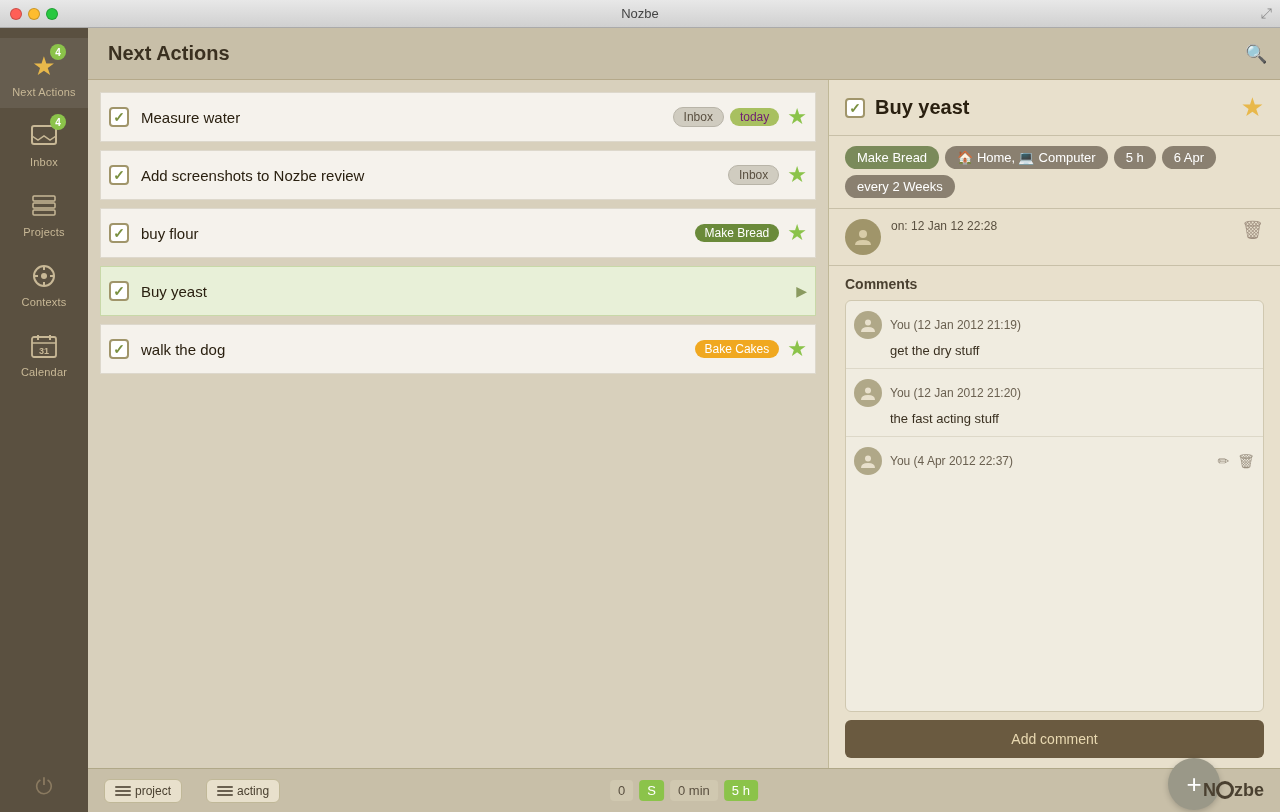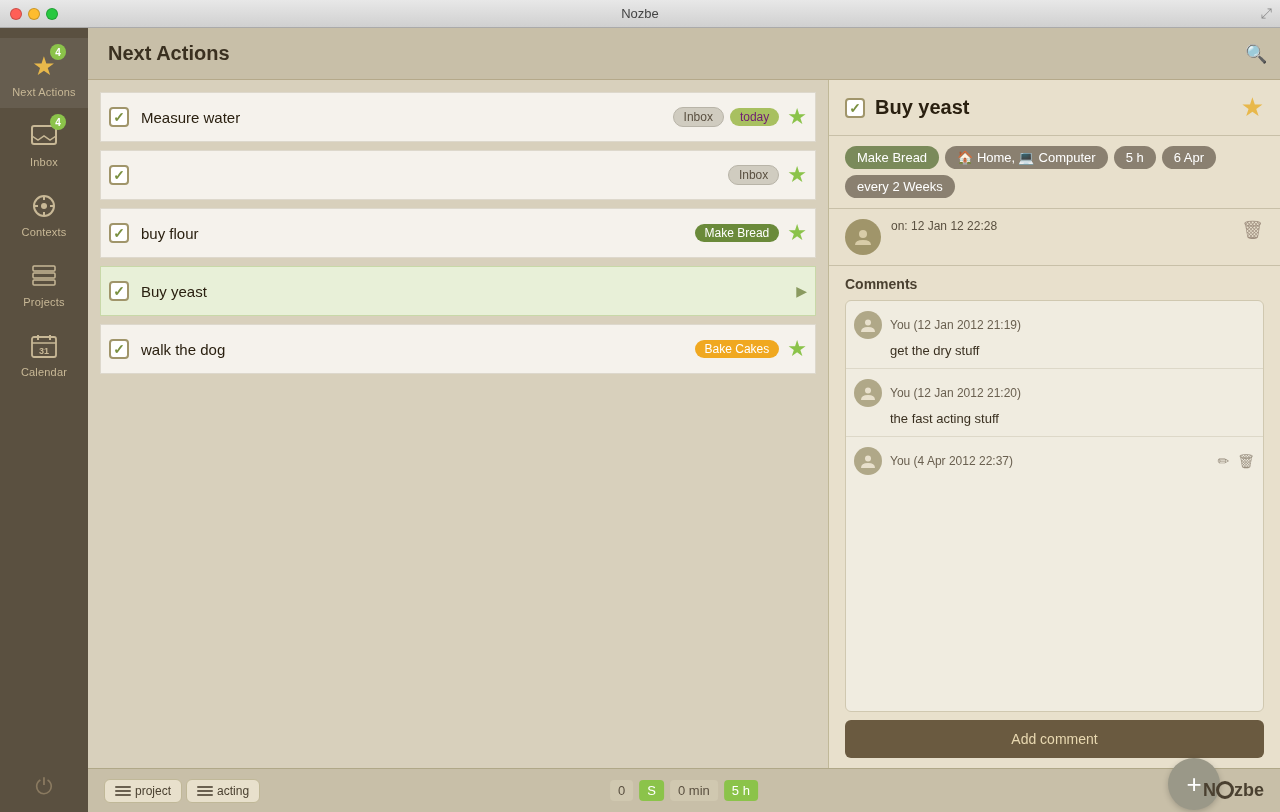--- a/index.html
+++ b/index.html
@@ -438,21 +438,21 @@
     }
 
     
     .bottom-bar {
       height: 44px;
       background: #c8bfa8;
       border-top: 1px solid #b0a888;
       display: flex;
       align-items: center;
       padding: 0 16px;
-      gap: 4px;
+      gap: 24px;
       position: relative;
     }
 
     .bottom-tag-btn {
       display: flex;
       align-items: center;
       gap: 4px;
       background: #e8e0cc;
       border: 1px solid #c0b898;
       border-radius: 6px;
@@ -562,50 +562,50 @@
 
     <div class="sidebar-item">
       <div class="sidebar-icon">
         <div class="badge">4</div>
         <svg class="icon-svg" viewBox="0 0 28 28">
           <rect x="2" y="4" width="24" height="18" rx="2" fill="none" stroke="#c8b896" stroke-width="2"></rect>
           <polyline points="2,14 8,18 14,14 20,18 26,14" fill="none" stroke="#c8b896" stroke-width="1.5"></polyline>
         </svg>
       </div>
       <span class="sidebar-label">Inbox</span>
+    </div>
+
+    <div class="sidebar-item">
+      <div class="sidebar-icon">
+        <svg class="icon-svg" viewBox="0 0 28 28">
+          <rect x="3" y="4" width="22" height="5" rx="1" fill="none" stroke="#c8b896" stroke-width="1.5"></rect>
+          <rect x="3" y="11" width="22" height="5" rx="1" fill="none" stroke="#c8b896" stroke-width="1.5"></rect>
+          <rect x="3" y="18" width="22" height="5" rx="1" fill="none" stroke="#c8b896" stroke-width="1.5"></rect>
+        </svg>
+      </div>
+      <span class="sidebar-label">Projects</span>
     </div>
 
     <div class="sidebar-item">
       <div class="sidebar-icon">
         <svg class="icon-svg" viewBox="0 0 28 28">
           <circle cx="14" cy="14" r="10" fill="none" stroke="#c8b896" stroke-width="2"></circle>
           <circle cx="14" cy="14" r="3" fill="#c8b896"></circle>
           <line x1="14" y1="4" x2="14" y2="8" stroke="#c8b896" stroke-width="2"></line>
           <line x1="14" y1="20" x2="14" y2="24" stroke="#c8b896" stroke-width="2"></line>
           <line x1="4" y1="14" x2="8" y2="14" stroke="#c8b896" stroke-width="2"></line>
           <line x1="20" y1="14" x2="24" y2="14" stroke="#c8b896" stroke-width="2"></line>
         </svg>
       </div>
       <span class="sidebar-label">Contexts</span>
     </div>
 
     <div class="sidebar-item">
       <div class="sidebar-icon">
         <svg class="icon-svg" viewBox="0 0 28 28">
-          <rect x="3" y="4" width="22" height="5" rx="1" fill="none" stroke="#c8b896" stroke-width="1.5"></rect>
-          <rect x="3" y="11" width="22" height="5" rx="1" fill="none" stroke="#c8b896" stroke-width="1.5"></rect>
-          <rect x="3" y="18" width="22" height="5" rx="1" fill="none" stroke="#c8b896" stroke-width="1.5"></rect>
-        </svg>
-      </div>
-      <span class="sidebar-label">Projects</span>
-    </div>
-
-    <div class="sidebar-item">
-      <div class="sidebar-icon">
-        <svg class="icon-svg" viewBox="0 0 28 28">
           <rect x="2" y="5" width="24" height="20" rx="2" fill="none" stroke="#c8b896" stroke-width="1.8"></rect>
           <line x1="2" y1="11" x2="26" y2="11" stroke="#c8b896" stroke-width="1.5"></line>
           <line x1="8" y1="3" x2="8" y2="8" stroke="#c8b896" stroke-width="2"></line>
           <line x1="20" y1="3" x2="20" y2="8" stroke="#c8b896" stroke-width="2"></line>
           <text x="14" y="22" text-anchor="middle" font-size="9" fill="#c8b896" font-weight="bold">31</text>
         </svg>
       </div>
       <span class="sidebar-label">Calendar</span>
     </div>
 
@@ -631,20 +631,21 @@
           <span class="task-title">Measure water</span>
           <div class="task-badges">
             <span class="tag-badge tag-inbox">Inbox</span>
             <span class="tag-badge tag-today">today</span>
           </div>
           <span class="task-star starred">★</span>
         </div>
 
         <div class="task-item">
           <div class="task-checkbox checked"></div>
+          <span class="task-title">Add screenshots to Nozbe review</span>
           <div class="task-badges">
             <span class="tag-badge tag-inbox">Inbox</span>
           </div>
           <span class="task-star starred">★</span>
         </div>
 
         <div class="task-item">
           <div class="task-checkbox checked"></div>
           <span class="task-title">buy flour</span>
           <div class="task-badges">

